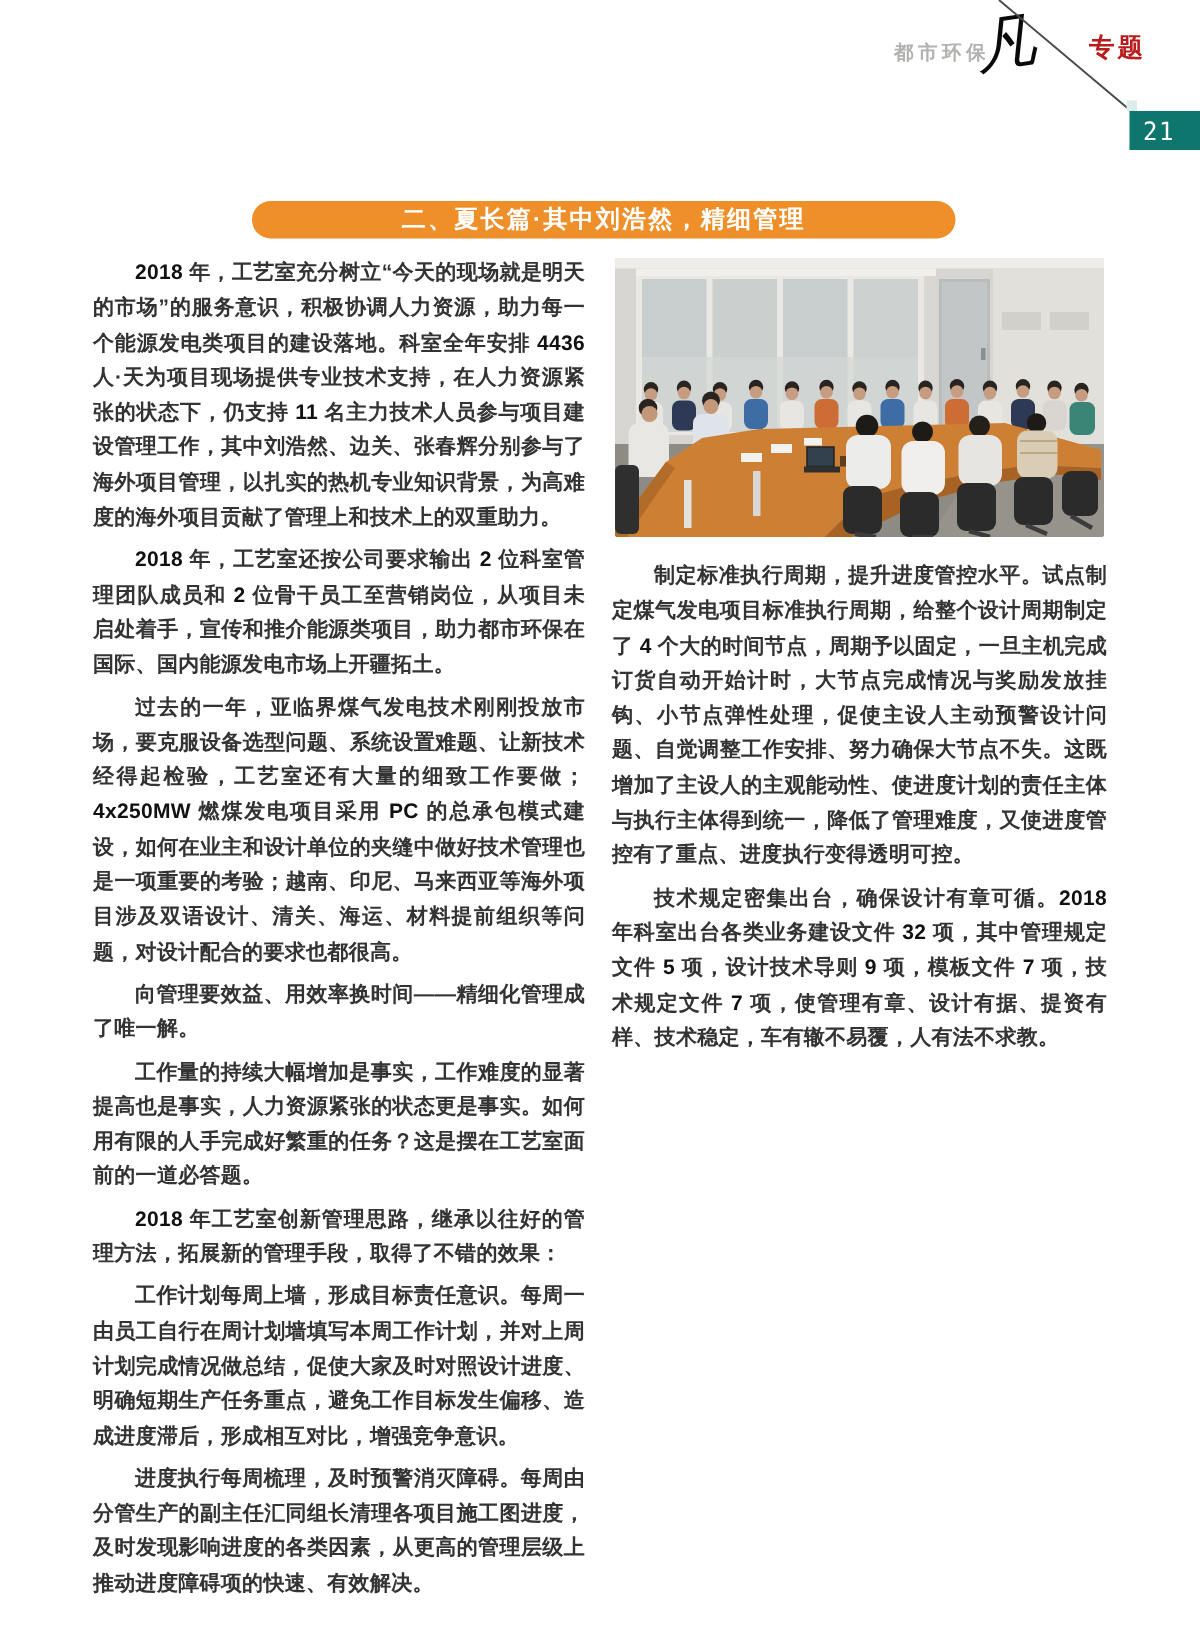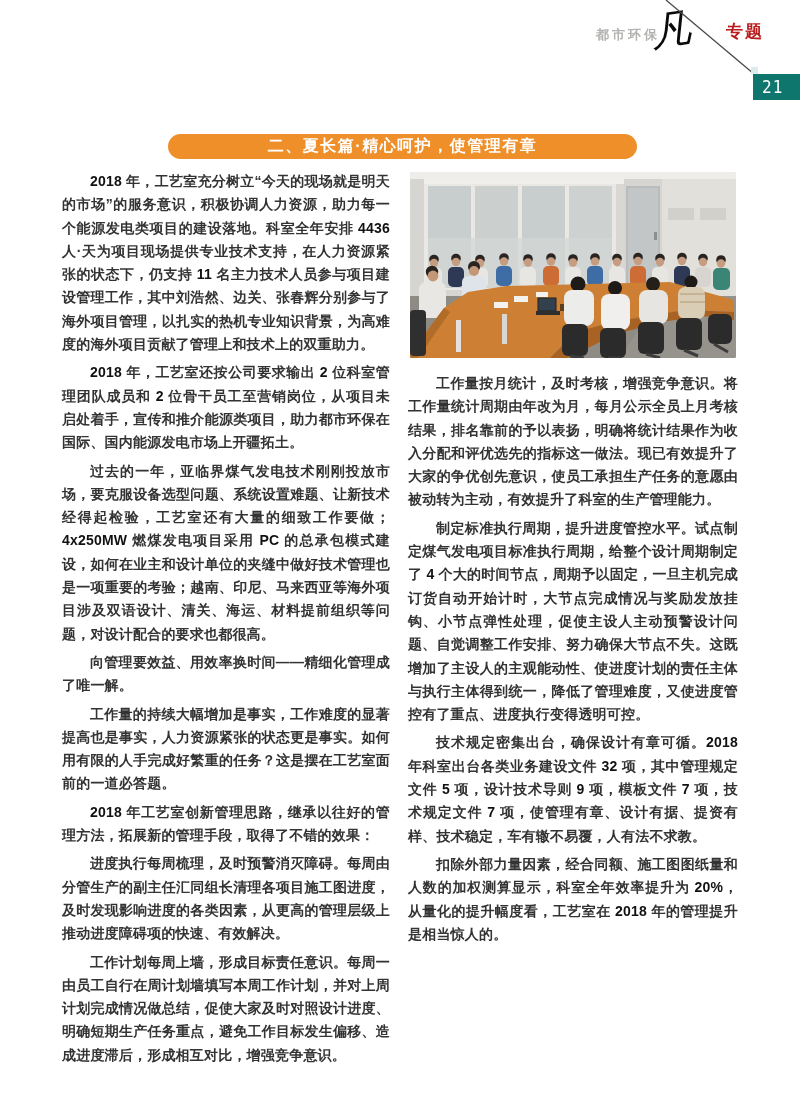--- a/index.html
+++ b/index.html
@@ -67,32 +67,32 @@
       <line x1="666" y1="0" x2="754" y2="74" stroke="#4a4a4a" stroke-width="1.3"></line>
     </svg>
     <span class="section-label">专题</span>
     <div class="corner-square"></div>
     <div class="page-badge">
       <span class="num">21</span>
     </div>
   </div>
 
   <div class="banner">
-    <span class="t">二、夏长篇·精心呵护，使管理有章</span>
+    <span class="t">二、夏长篇·其中刘浩然，精细管理</span>
   </div>
 
   <div class="col col-left">
     <p class="para"><b>2018</b> 年，工艺室充分树立“今天的现场就是明天的市场”的服务意识，积极协调人力资源，助力每一个能源发电类项目的建设落地。科室全年安排 <b>4436</b> 人·天为项目现场提供专业技术支持，在人力资源紧张的状态下，仍支持 <b>11</b> 名主力技术人员参与项目建设管理工作，其中刘浩然、边关、张春辉分别参与了海外项目管理，以扎实的热机专业知识背景，为高难度的海外项目贡献了管理上和技术上的双重助力。</p>
     <p class="para"><b>2018</b> 年，工艺室还按公司要求输出 <b>2</b> 位科室管理团队成员和 <b>2</b> 位骨干员工至营销岗位，从项目未启处着手，宣传和推介能源类项目，助力都市环保在国际、国内能源发电市场上开疆拓土。</p>
     <p class="para">过去的一年，亚临界煤气发电技术刚刚投放市场，要克服设备选型问题、系统设置难题、让新技术经得起检验，工艺室还有大量的细致工作要做；<b>4x250MW</b> 燃煤发电项目采用 <b>PC</b> 的总承包模式建设，如何在业主和设计单位的夹缝中做好技术管理也是一项重要的考验；越南、印尼、马来西亚等海外项目涉及双语设计、清关、海运、材料提前组织等问题，对设计配合的要求也都很高。</p>
     <p class="para">向管理要效益、用效率换时间——精细化管理成了唯一解。</p>
     <p class="para">工作量的持续大幅增加是事实，工作难度的显著提高也是事实，人力资源紧张的状态更是事实。如何用有限的人手完成好繁重的任务？这是摆在工艺室面前的一道必答题。</p>
     <p class="para"><b>2018</b> 年工艺室创新管理思路，继承以往好的管理方法，拓展新的管理手段，取得了不错的效果：</p>
+    <p class="para">工作计划每周上墙，形成目标责任意识。每周一由员工自行在周计划墙填写本周工作计划，并对上周计划完成情况做总结，促使大家及时对照设计进度、明确短期生产任务重点，避免工作目标发生偏移、造成进度滞后，形成相互对比，增强竞争意识。</p>
     <p class="para">进度执行每周梳理，及时预警消灭障碍。每周由分管生产的副主任汇同组长清理各项目施工图进度，及时发现影响进度的各类因素，从更高的管理层级上推动进度障碍项的快速、有效解决。</p>
-    <p class="para">工作计划每周上墙，形成目标责任意识。每周一由员工自行在周计划墙填写本周工作计划，并对上周计划完成情况做总结，促使大家及时对照设计进度、明确短期生产任务重点，避免工作目标发生偏移、造成进度滞后，形成相互对比，增强竞争意识。</p>
   </div>
 
   <div class="col col-right">
     <div class="photo-wrap" title="科室会议：员工围坐橙色会议桌参加例会">
       <svg width="326" height="186" viewBox="0 0 326 186">
 
         <g>
           <rect x="0" y="0" width="326" height="124" fill="#d6d5d1"></rect>
           <rect x="0" y="0" width="326" height="7" fill="#eeede9"></rect>
           <rect x="14" y="7" width="200" height="6" fill="#f0efec"></rect>
@@ -202,19 +202,17 @@
           <rect x="266" y="146" width="26" height="32" rx="6" fill="#2b2b2b"></rect>
           <rect x="298" y="142" width="24" height="30" rx="6" fill="#2b2b2b"></rect>
           <line x1="160" y1="184" x2="174" y2="186" stroke="#3c3c3c" stroke-width="3"></line>
           <line x1="198" y1="186" x2="212" y2="186" stroke="#3c3c3c" stroke-width="3"></line>
           <line x1="236" y1="182" x2="250" y2="186" stroke="#3c3c3c" stroke-width="3"></line>
           <line x1="274" y1="178" x2="288" y2="184" stroke="#3c3c3c" stroke-width="3"></line>
           <line x1="304" y1="172" x2="318" y2="180" stroke="#3c3c3c" stroke-width="3"></line>
         </g>
       </svg>
     </div>
-    <p class="para">工作量按月统计，及时考核，增强竞争意识。将工作量统计周期由年改为月，每月公示全员上月考核结果，排名靠前的予以表扬，明确将统计结果作为收入分配和评优选先的指标这一做法。现已有效提升了大家的争优创先意识，使员工承担生产任务的意愿由被动转为主动，有效提升了科室的生产管理能力。</p>
     <p class="para">制定标准执行周期，提升进度管控水平。试点制定煤气发电项目标准执行周期，给整个设计周期制定了 <b>4</b> 个大的时间节点，周期予以固定，一旦主机完成订货自动开始计时，大节点完成情况与奖励发放挂钩、小节点弹性处理，促使主设人主动预警设计问题、自觉调整工作安排、努力确保大节点不失。这既增加了主设人的主观能动性、使进度计划的责任主体与执行主体得到统一，降低了管理难度，又使进度管控有了重点、进度执行变得透明可控。</p>
     <p class="para">技术规定密集出台，确保设计有章可循。<b>2018</b> 年科室出台各类业务建设文件 <b>32</b> 项，其中管理规定文件 <b>5</b> 项，设计技术导则 <b>9</b> 项，模板文件 <b>7</b> 项，技术规定文件 <b>7</b> 项，使管理有章、设计有据、提资有样、技术稳定，车有辙不易覆，人有法不求教。</p>
-    <p class="para">扣除外部力量因素，经合同额、施工图图纸量和人数的加权测算显示，科室全年效率提升为 <b>20%</b>，从量化的提升幅度看，工艺室在 <b>2018</b> 年的管理提升是相当惊人的。</p>
   </div>
 
 </div>
 
 </body></html>

